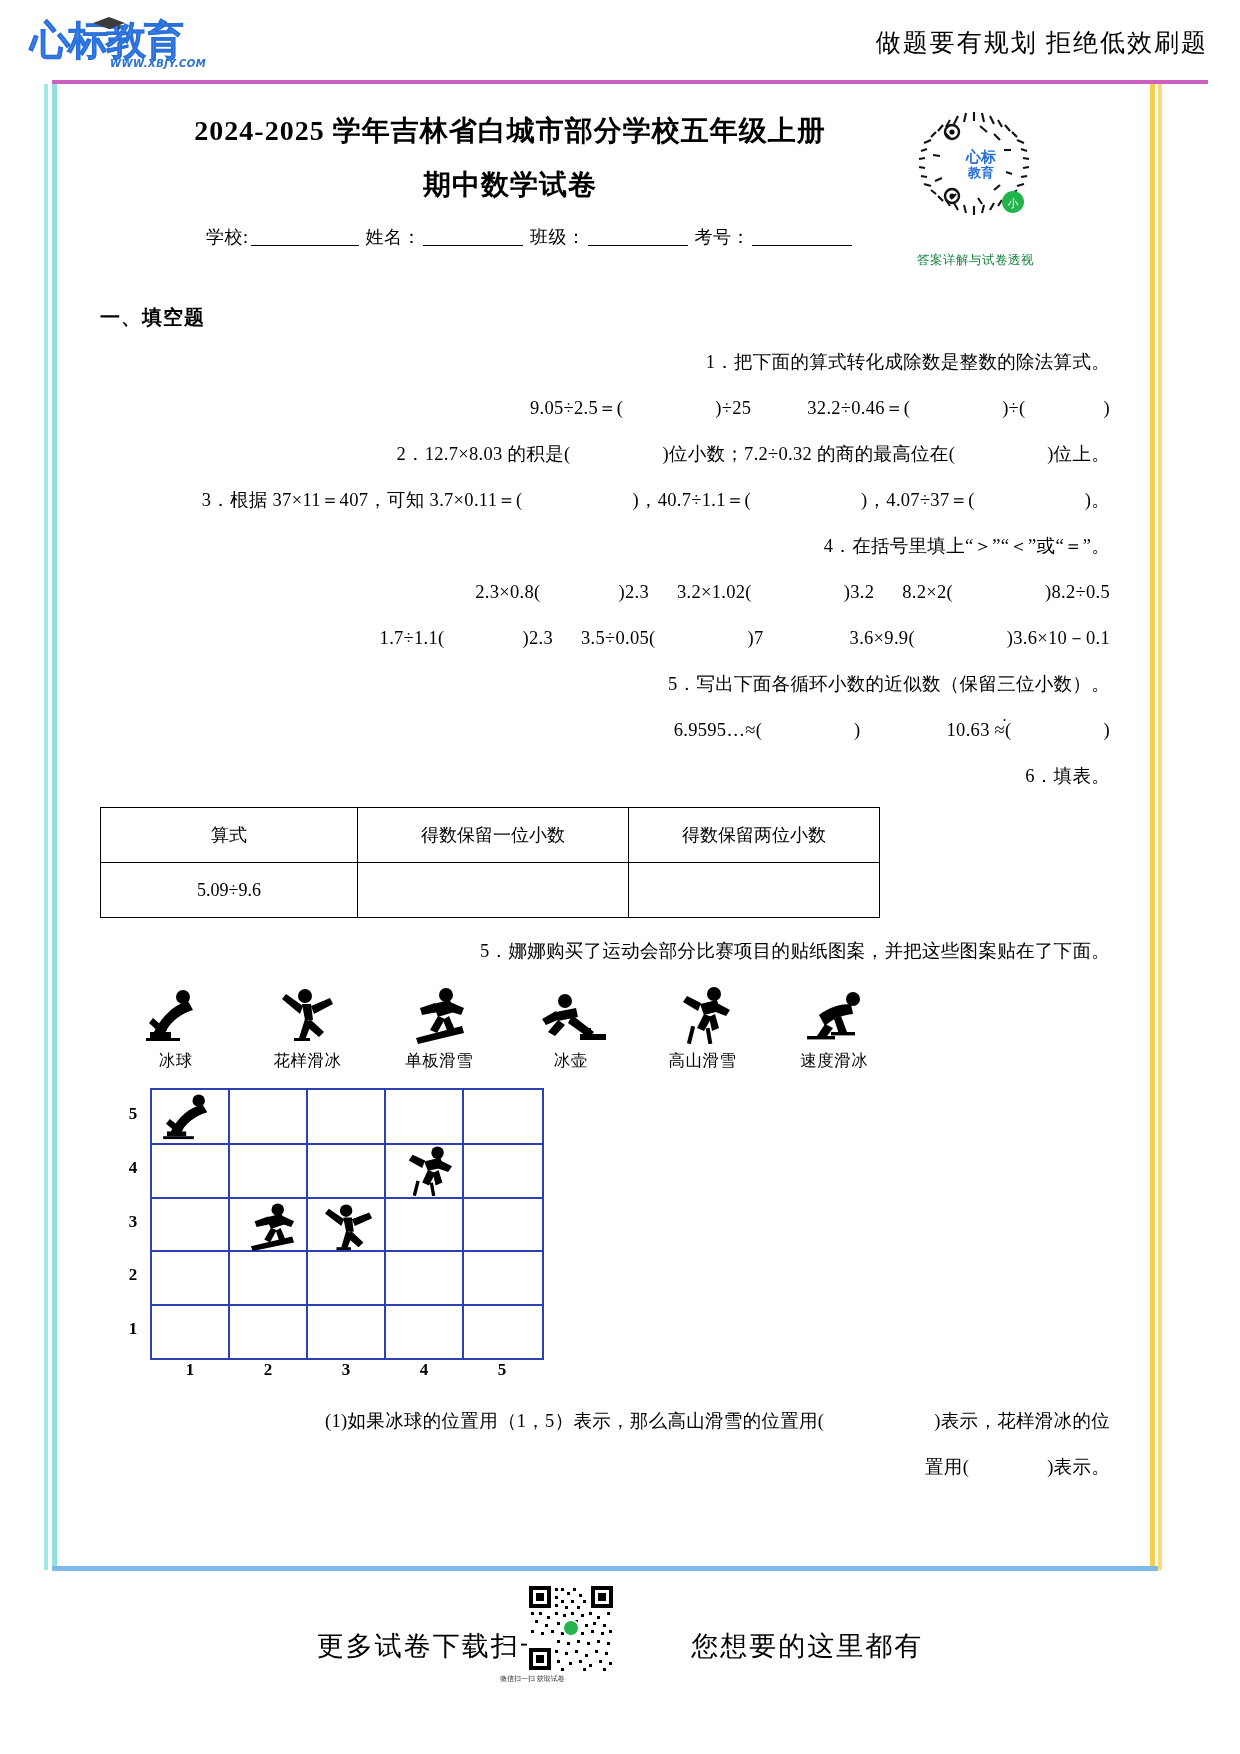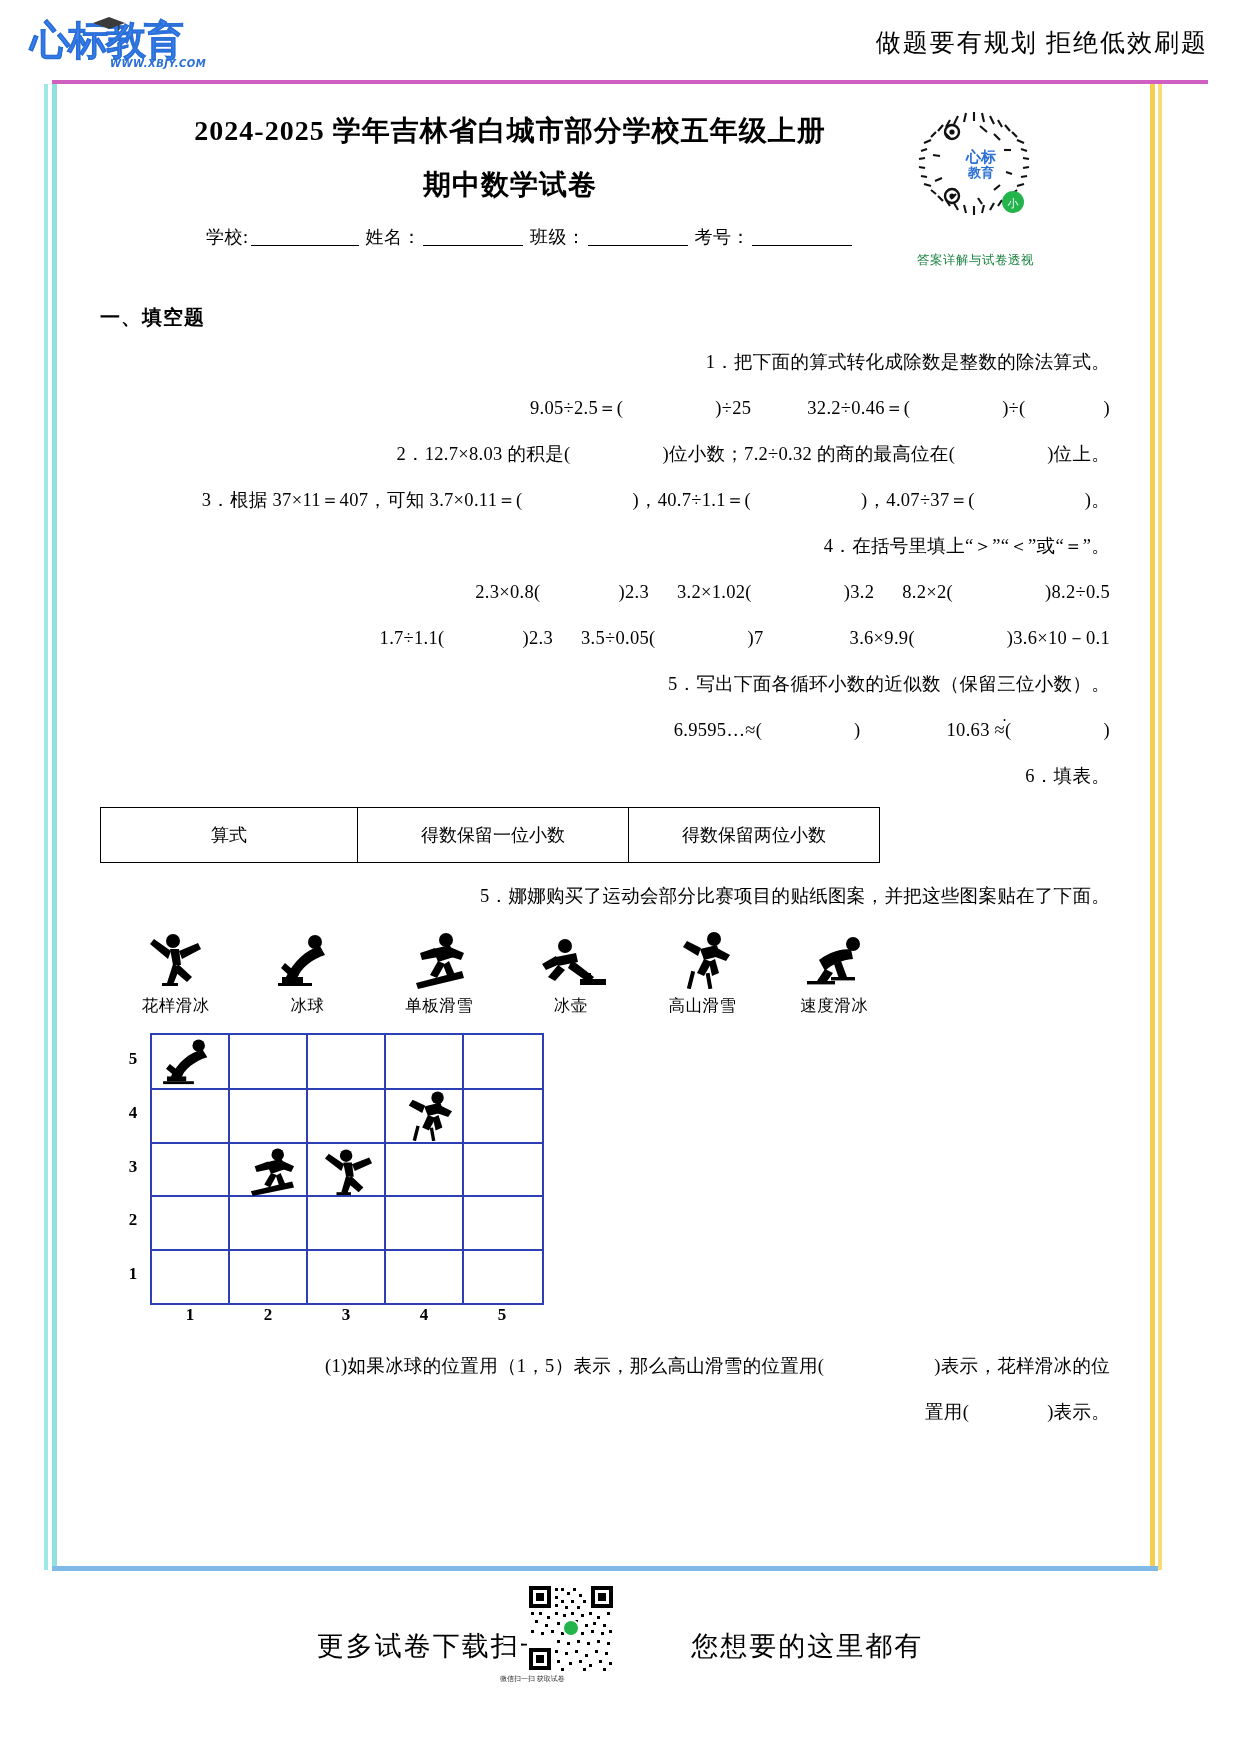--- a/index.html
+++ b/index.html
@@ -276,51 +276,56 @@
   </div>
 
   <div class="q">6．填表。</div>
   <table class="t6">
     <tbody>
         <tr>
       <td class="c1">算式</td>
       <td class="c2">得数保留一位小数</td>
       <td class="c3">得数保留两位小数</td>
     </tr>
+    <tr>
+      <td class="c1">5.09÷9.6</td>
+      <td class="c2"></td>
+      <td class="c3"></td>
+    </tr>
   </tbody>
     </table>
 
   <div class="q">5．娜娜购买了运动会部分比赛项目的贴纸图案，并把这些图案贴在了下面。</div>
 
   <div class="sports">
+    <div class="sport">
+      <div class="ic">
+        <svg width="72" height="56" viewBox="0 0 72 56">
+          <circle cx="43" cy="9" r="7" fill="#000"></circle>
+          <path d="M14,44 C22,28 34,17 48,13 L53,22 C40,26 29,35 24,47 Z" fill="#000"></path>
+          <path d="M10,44 L31,44 L31,50 L10,50 Z" fill="#000"></path>
+          <path d="M13,30 L27,42 L22,47 L9,35 Z" fill="#000"></path>
+          <rect x="6" y="50" width="34" height="3" fill="#000"></rect>
+        </svg>
+      </div>
+      <div class="lb">冰球</div>
+    </div>
     <div class="sport">
       <div class="ic">
         <svg width="72" height="58" viewBox="0 0 72 58">
           <circle cx="33" cy="10" r="7" fill="#000"></circle>
           <path d="M30,18 L39,18 L41,34 L33,34 Z" fill="#000"></path>
           <path d="M31,20 L14,8 L10,13 L28,28 Z" fill="#000"></path>
           <path d="M39,20 L58,12 L61,18 L42,28 Z" fill="#000"></path>
           <path d="M33,33 L27,52 L33,54 L40,36 Z" fill="#000"></path>
           <path d="M38,33 L52,46 L47,51 L34,40 Z" fill="#000"></path>
           <rect x="22" y="52" width="16" height="3" fill="#000"></rect>
         </svg>
       </div>
       <div class="lb">花样滑冰</div>
-    </div>
-    <div class="sport">
-      <div class="ic">
-        <svg width="72" height="56" viewBox="0 0 72 56">
-          <circle cx="43" cy="9" r="7" fill="#000"></circle>
-          <path d="M14,44 C22,28 34,17 48,13 L53,22 C40,26 29,35 24,47 Z" fill="#000"></path>
-          <path d="M10,44 L31,44 L31,50 L10,50 Z" fill="#000"></path>
-          <path d="M13,30 L27,42 L22,47 L9,35 Z" fill="#000"></path>
-          <rect x="6" y="50" width="34" height="3" fill="#000"></rect>
-        </svg>
-      </div>
-      <div class="lb">冰球</div>
     </div>
     <div class="sport">
       <div class="ic">
         <svg width="74" height="58" viewBox="0 0 74 58">
           <circle cx="44" cy="9" r="7" fill="#000"></circle>
           <path d="M31,18 L48,14 L52,26 L36,31 Z" fill="#000"></path>
           <path d="M33,17 L18,22 L20,29 L36,26 Z" fill="#000"></path>
           <path d="M48,16 L62,22 L59,29 L46,25 Z" fill="#000"></path>
           <path d="M36,30 L28,44 L35,47 L43,33 Z" fill="#000"></path>
           <path d="M47,30 L53,44 L46,47 L41,34 Z" fill="#000"></path>

